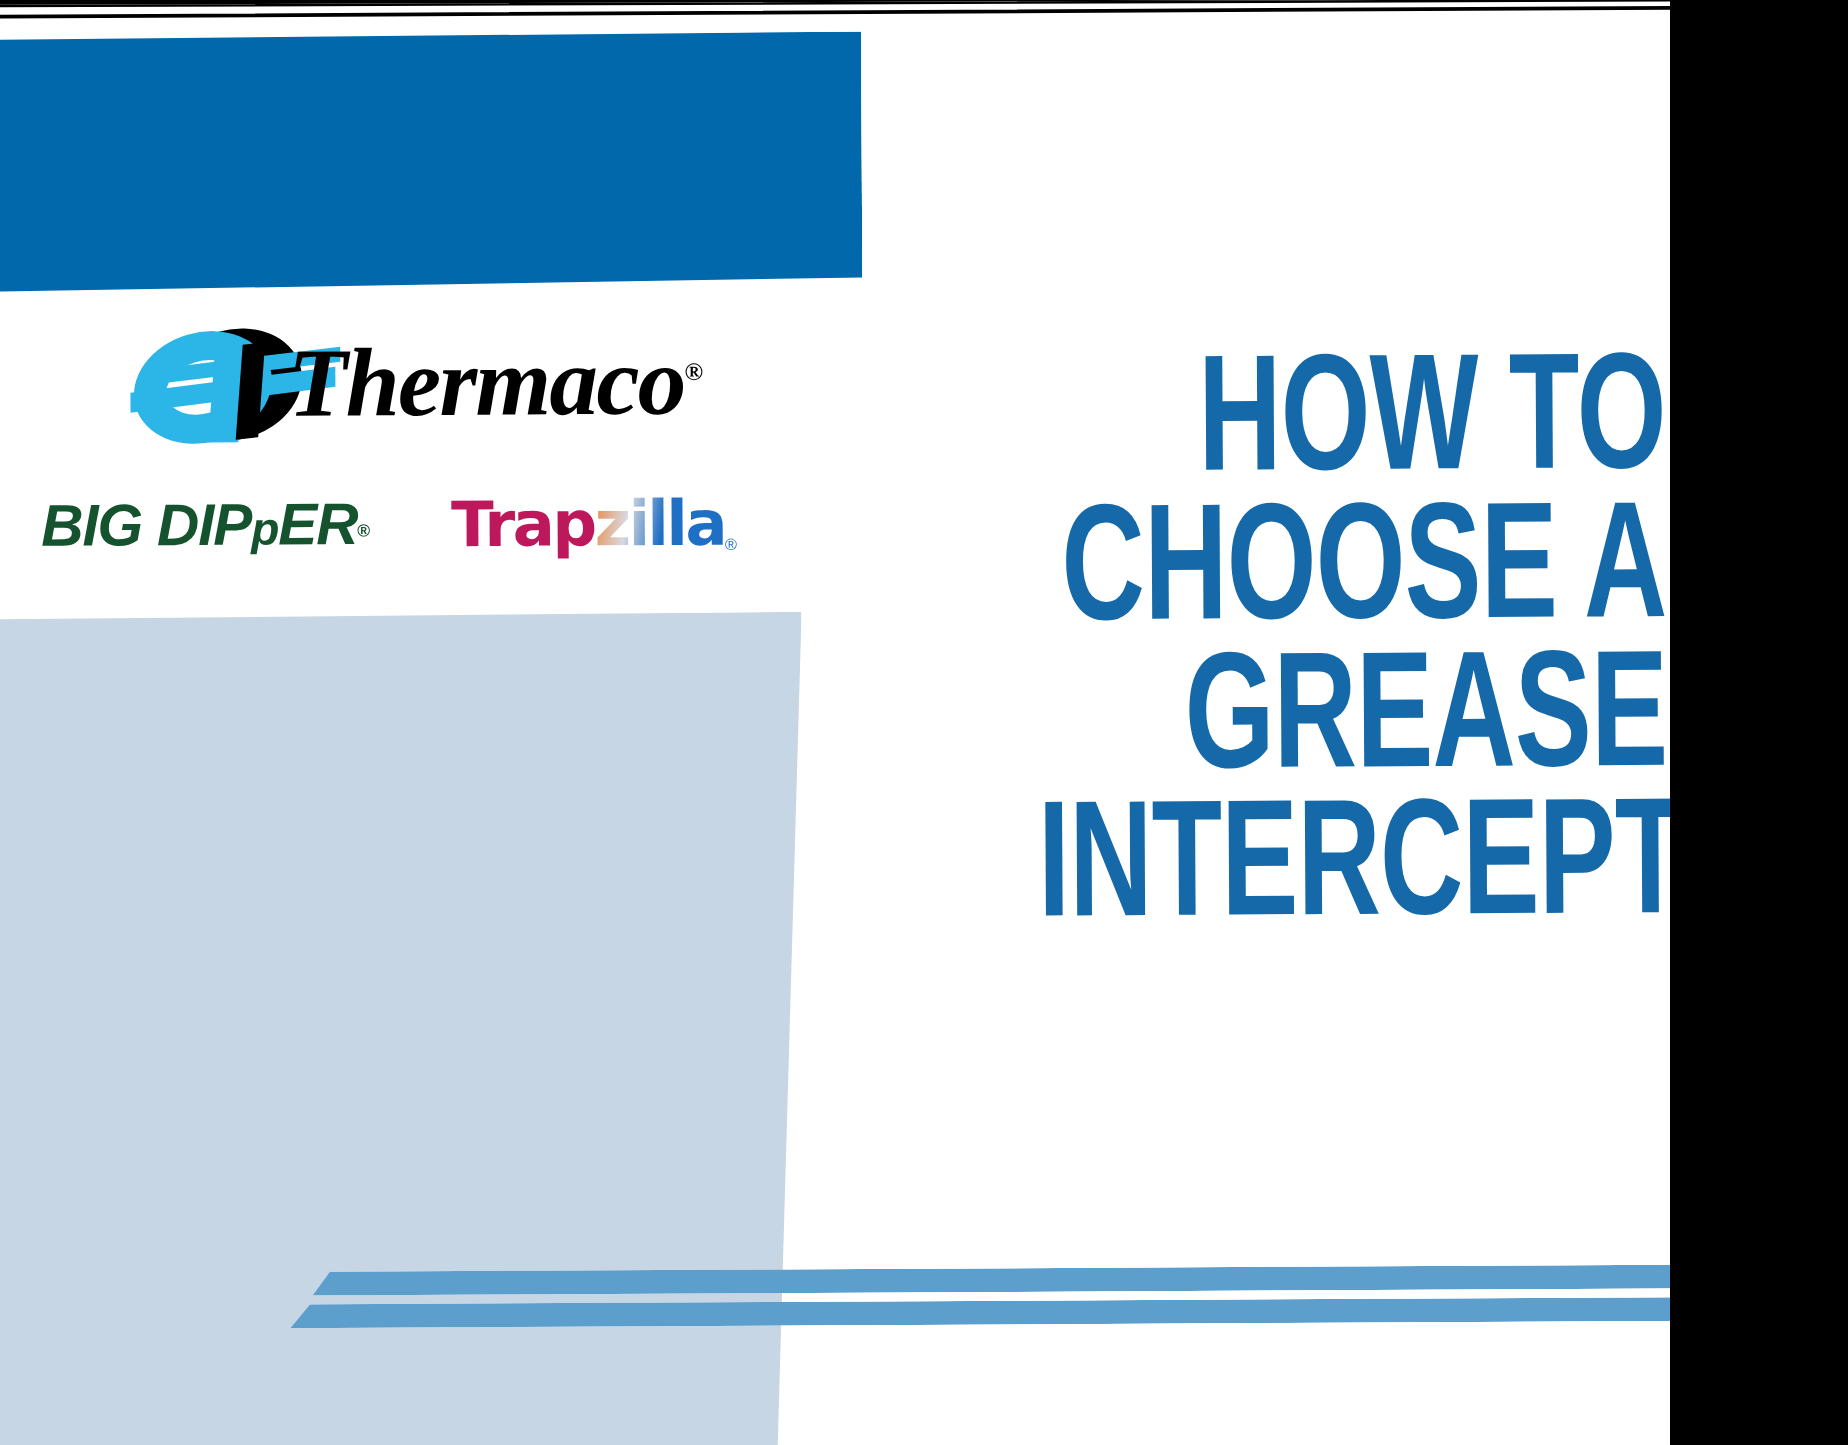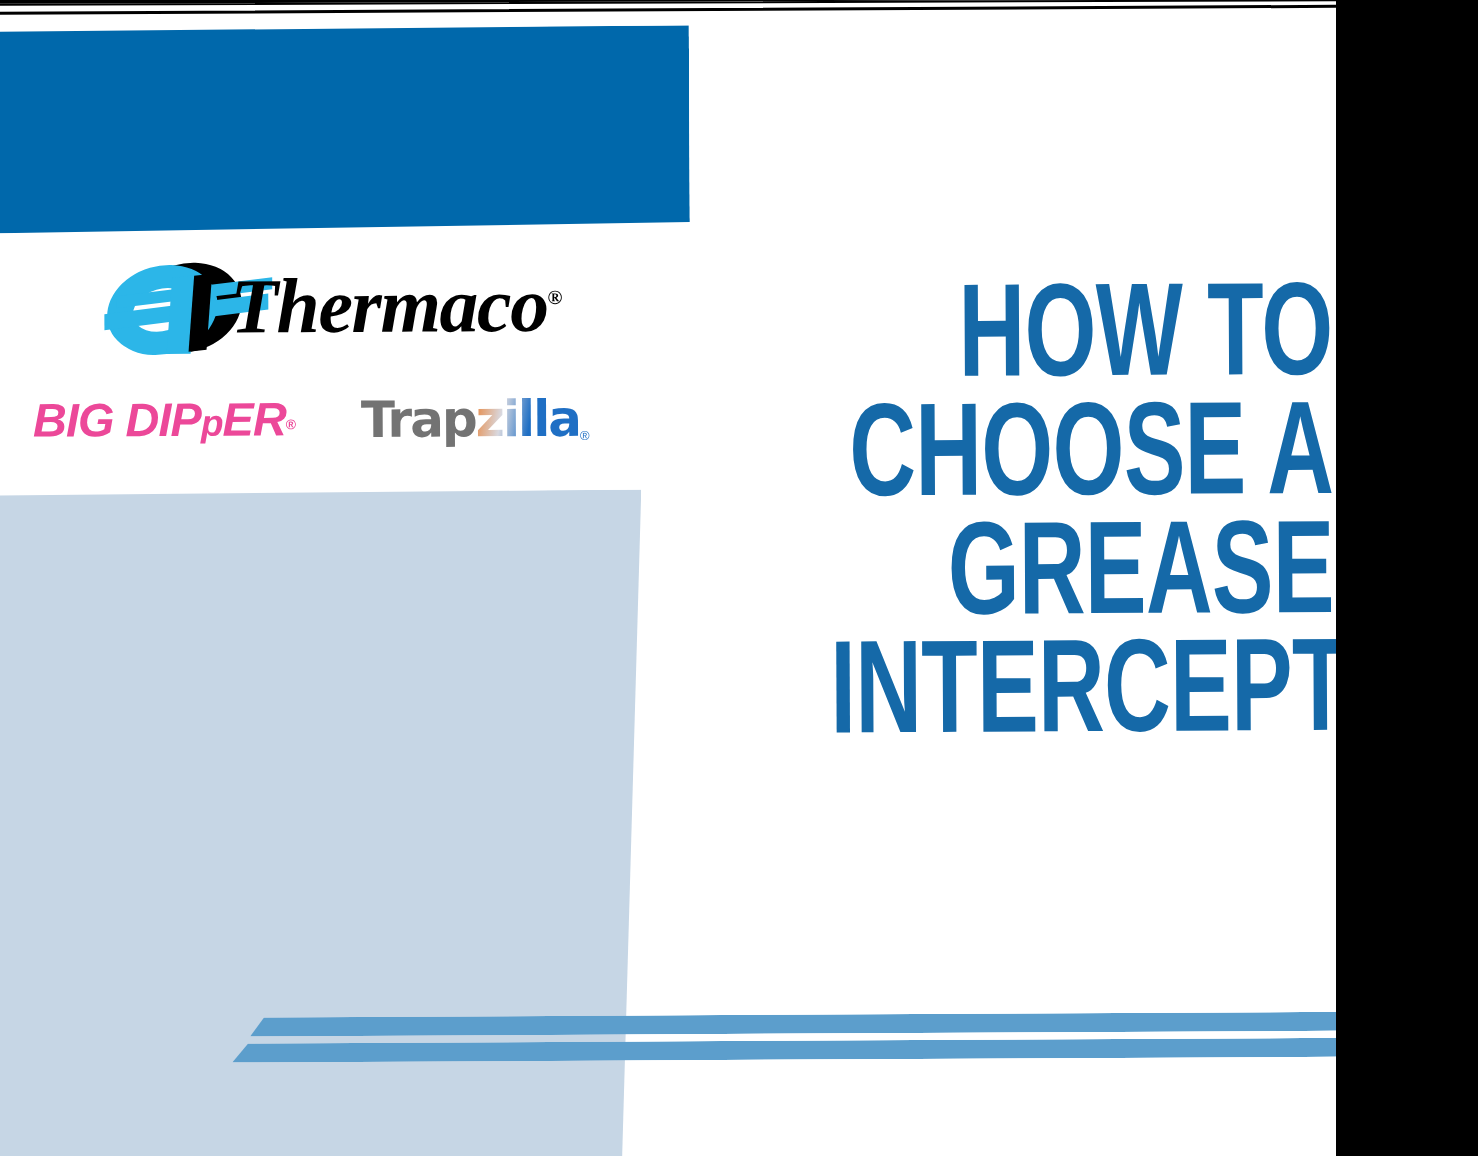--- a/index.html
+++ b/index.html
@@ -132,21 +132,21 @@
     top: 382px;
     width: 320px;
     height: 56px;
     white-space: nowrap;
   }
   .bd-word {
     font-family: "Liberation Sans", sans-serif;
     font-weight: bold;
     font-style: italic;
     font-size: 47px;
-    color: #ec4899;
+    color: #14532d;
     letter-spacing: -1px;
     line-height: 1;
     margin-top: 44px;
   }
   .bd-p-lower {
     font-size: 37px;
     text-transform: lowercase;
   }
   .bd-reg {
     font-size: 14px;
@@ -163,21 +163,21 @@
     height: 58px;
     white-space: nowrap;
   }
   .tz-word {
     font-family: "DejaVu Sans", sans-serif;
     font-weight: bold;
     font-size: 50px;
     letter-spacing: -2px;
     line-height: 1;
   }
-  .tz-trap  { color: #737373; }
+  .tz-trap  { color: #be185d; }
   .tz-zilla {
     background: linear-gradient(100deg, #E8853C 0%, #d9d9e0 26%, #1F6FC4 52%, #1F6FC4 100%);
     -webkit-background-clip: text;
     background-clip: text;
     color: transparent;
   }
   .tz-reg {
     font-size: 13px;
     vertical-align: sub;
     color: #1F6FC4;

